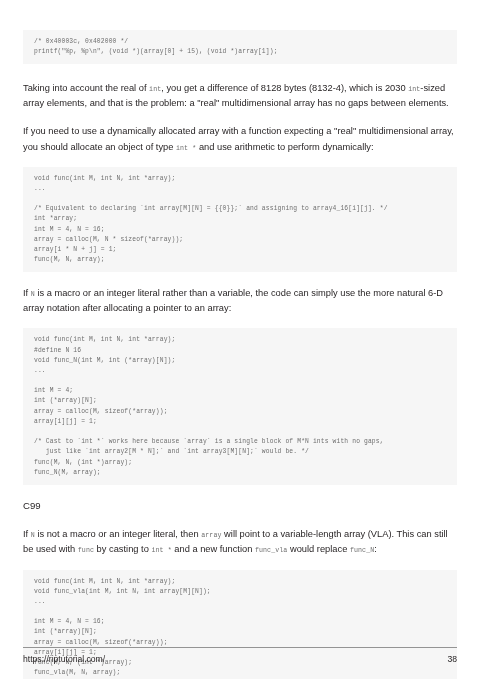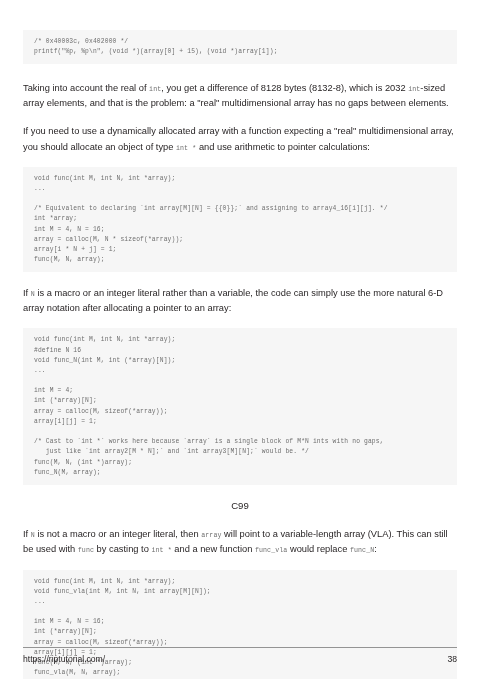--- a/index.html
+++ b/index.html
@@ -55,21 +55,20 @@
     letter-spacing: 0.1px;
   }
 
   
   h2.sect {
     font-size: 9.6px;
     font-weight: normal;
     color: #231f20;
     margin: 0;
     line-height: 1.3;
-    text-align: center;
   }
 
   
   .gap-a { height: 17px; }
   .gap-b { height: 13px; }
   .gap-c { height: 12px; }
   .gap-d { height: 14px; }
   .gap-e { height: 15px; }
 
   
@@ -94,25 +93,25 @@
 </head>
 <body>
 
 <div class="page">
   <div class="content">
 
     <pre class="code-block"><span class="ln">/* 0x40003c, 0x402000 */</span><span class="ln">printf("%p, %p\n", (void *)(array[0] + 15), (void *)array[1]);</span></pre>
 
     <div class="gap-a"></div>
 
-    <p class="para"><span>Taking into account the real of </span><code class="inl">int</code><span>, you get a difference of 8128 bytes (8132-8), which is 2032 </span><code class="inl">int</code><span>-sized array elements, and that is the problem: a "real" multidimensional array has no gaps between elements.</span></p>
+    <p class="para"><span>Taking into account the real of </span><code class="inl">int</code><span>, you get a difference of 8128 bytes (8132-4), which is 2030 </span><code class="inl">int</code><span>-sized array elements, and that is the problem: a "real" multidimensional array has no gaps between elements.</span></p>
 
     <div class="gap-b"></div>
 
-    <p class="para"><span>If you need to use a dynamically allocated array with a function expecting a "real" multidimensional array, you should allocate an object of type </span><code class="inl">int *</code><span> and use arithmetic to pointer calculations:</span></p>
+    <p class="para"><span>If you need to use a dynamically allocated array with a function expecting a "real" multidimensional array, you should allocate an object of type </span><code class="inl">int *</code><span> and use arithmetic to perform dynamically:</span></p>
 
     <div class="gap-c"></div>
 
     <pre class="code-block"><span class="ln">void func(int M, int N, int *array);</span><span class="ln">...</span><span class="ln"></span><span class="ln">/* Equivalent to declaring `int array[M][N] = {{0}};` and assigning to array4_16[i][j]. */</span><span class="ln">int *array;</span><span class="ln">int M = 4, N = 16;</span><span class="ln">array = calloc(M, N * sizeof(*array));</span><span class="ln">array[i * N + j] = 1;</span><span class="ln">func(M, N, array);</span></pre>
 
     <div class="gap-d"></div>
 
     <p class="para"><span>If </span><code class="inl">N</code><span> is a macro or an integer literal rather than a variable, the code can simply use the more natural 6-D array notation after allocating a pointer to an array:</span></p>
 
     <div class="gap-c"></div>

